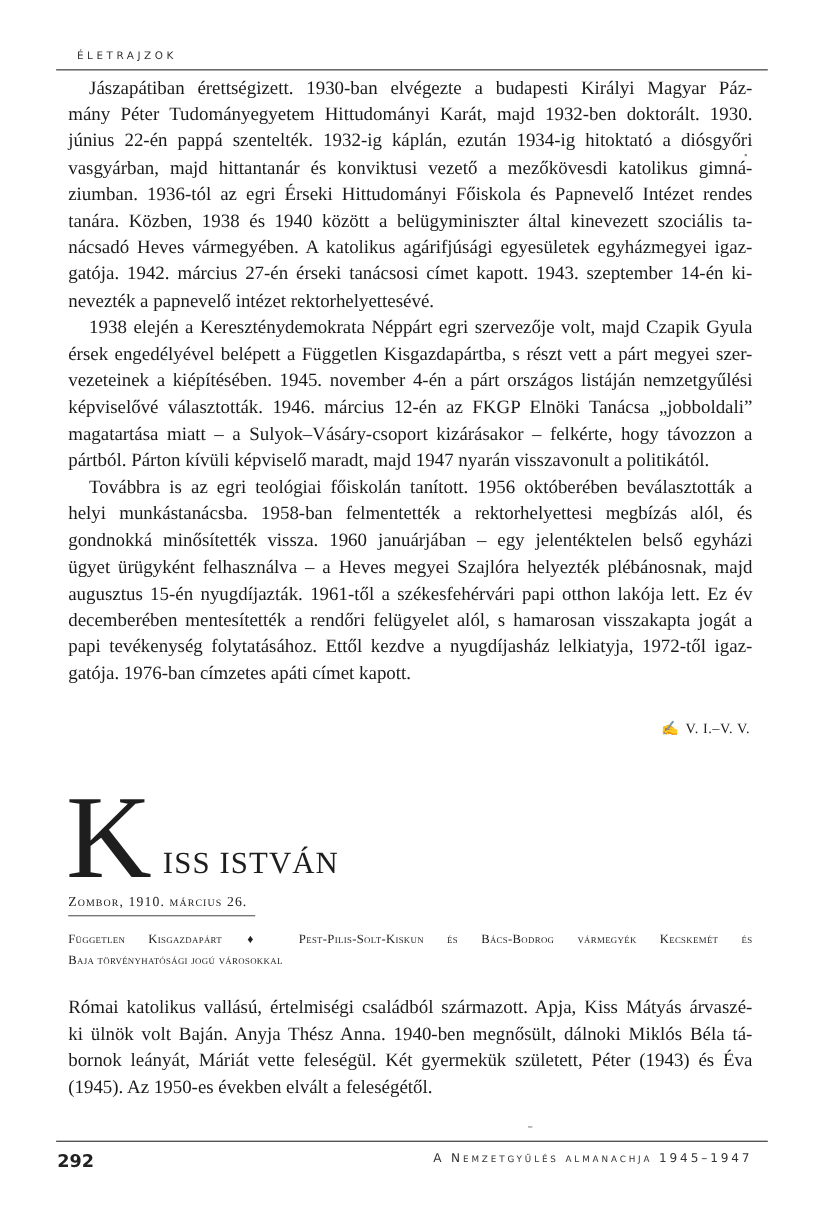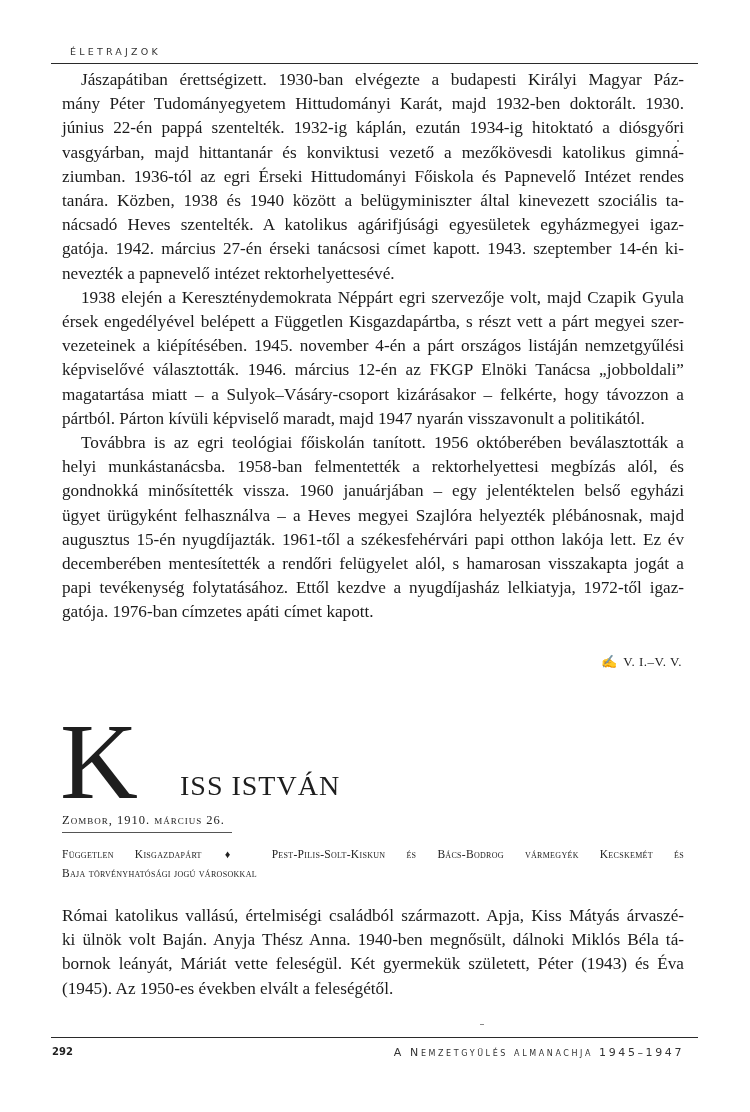--- a/index.html
+++ b/index.html
@@ -90,21 +90,20 @@
       font-family: "Liberation Serif", "DejaVu Serif", serif;
     }
     .name-rest {
       position: absolute;
       left: 88px;
       top: 52px;
       font-size: 28px;
       letter-spacing: 1px;
       color: #1e1e1e;
       font-family: "Liberation Serif", "DejaVu Serif", serif;
-      margin-left: 32px;
     }
     .birth {
       position: absolute;
       left: 62px;
       top: 813px;
       font-size: 12.5px;
       letter-spacing: 1px;
       font-variant: small-caps;
       color: #222;
     }
@@ -131,21 +130,21 @@
       font-size: 11px;
       margin: 0 2px;
     }
 
     .page-number {
       position: absolute;
       left: 52px;
       top: 1046px;
       font-family: "DejaVu Sans", "Liberation Sans", sans-serif;
       font-weight: bold;
-      font-size: 10px;
+      font-size: 16px;
       color: #222;
     }
     .footer-title {
       position: absolute;
       right: 66px;
       top: 1046px;
       font-family: "DejaVu Sans", "Liberation Sans", sans-serif;
       font-size: 11px;
       letter-spacing: 2.6px;
       font-variant: small-caps;
@@ -164,21 +163,21 @@
 <div class="rule top"></div>
 
 <div class="body-text bio1">
   <p>
     <span class="line">Jászapátiban érettségizett. 1930-ban elvégezte a budapesti Királyi Magyar Páz-</span>
     <span class="line" style="text-indent:0">mány Péter Tudományegyetem Hittudományi Karát, majd 1932-ben doktorált. 1930.</span>
     <span class="line" style="text-indent:0">június 22-én pappá szentelték. 1932-ig káplán, ezután 1934-ig hitoktató a diósgyőri</span>
     <span class="line" style="text-indent:0">vasgyárban, majd hittantanár és konviktusi vezető a mezőkövesdi katolikus gimná-</span>
     <span class="line" style="text-indent:0">ziumban. 1936-tól az egri Érseki Hittudományi Főiskola és Papnevelő Intézet rendes</span>
     <span class="line" style="text-indent:0">tanára. Közben, 1938 és 1940 között a belügyminiszter által kinevezett szociális ta-</span>
-    <span class="line" style="text-indent:0">nácsadó Heves szentelték. A katolikus agárifjúsági egyesületek egyházmegyei igaz-</span>
+    <span class="line" style="text-indent:0">nácsadó Heves vármegyében. A katolikus agárifjúsági egyesületek egyházmegyei igaz-</span>
     <span class="line" style="text-indent:0">gatója. 1942. március 27-én érseki tanácsosi címet kapott. 1943. szeptember 14-én ki-</span>
     <span class="line last" style="text-indent:0">nevezték a papnevelő intézet rektorhelyettesévé.</span>
   </p>
   <p>
     <span class="line">1938 elején a Kereszténydemokrata Néppárt egri szervezője volt, majd Czapik Gyula</span>
     <span class="line" style="text-indent:0">érsek engedélyével belépett a Független Kisgazdapártba, s részt vett a párt megyei szer-</span>
     <span class="line" style="text-indent:0">vezeteinek a kiépítésében. 1945. november 4-én a párt országos listáján nemzetgyűlési</span>
     <span class="line" style="text-indent:0">képviselővé választották. 1946. március 12-én az FKGP Elnöki Tanácsa „jobboldali”</span>
     <span class="line" style="text-indent:0">magatartása miatt – a Sulyok–Vásáry-csoport kizárásakor – felkérte, hogy távozzon a</span>
     <span class="line last" style="text-indent:0">pártból. Párton kívüli képviselő maradt, majd 1947 nyarán visszavonult a politikától.</span>

